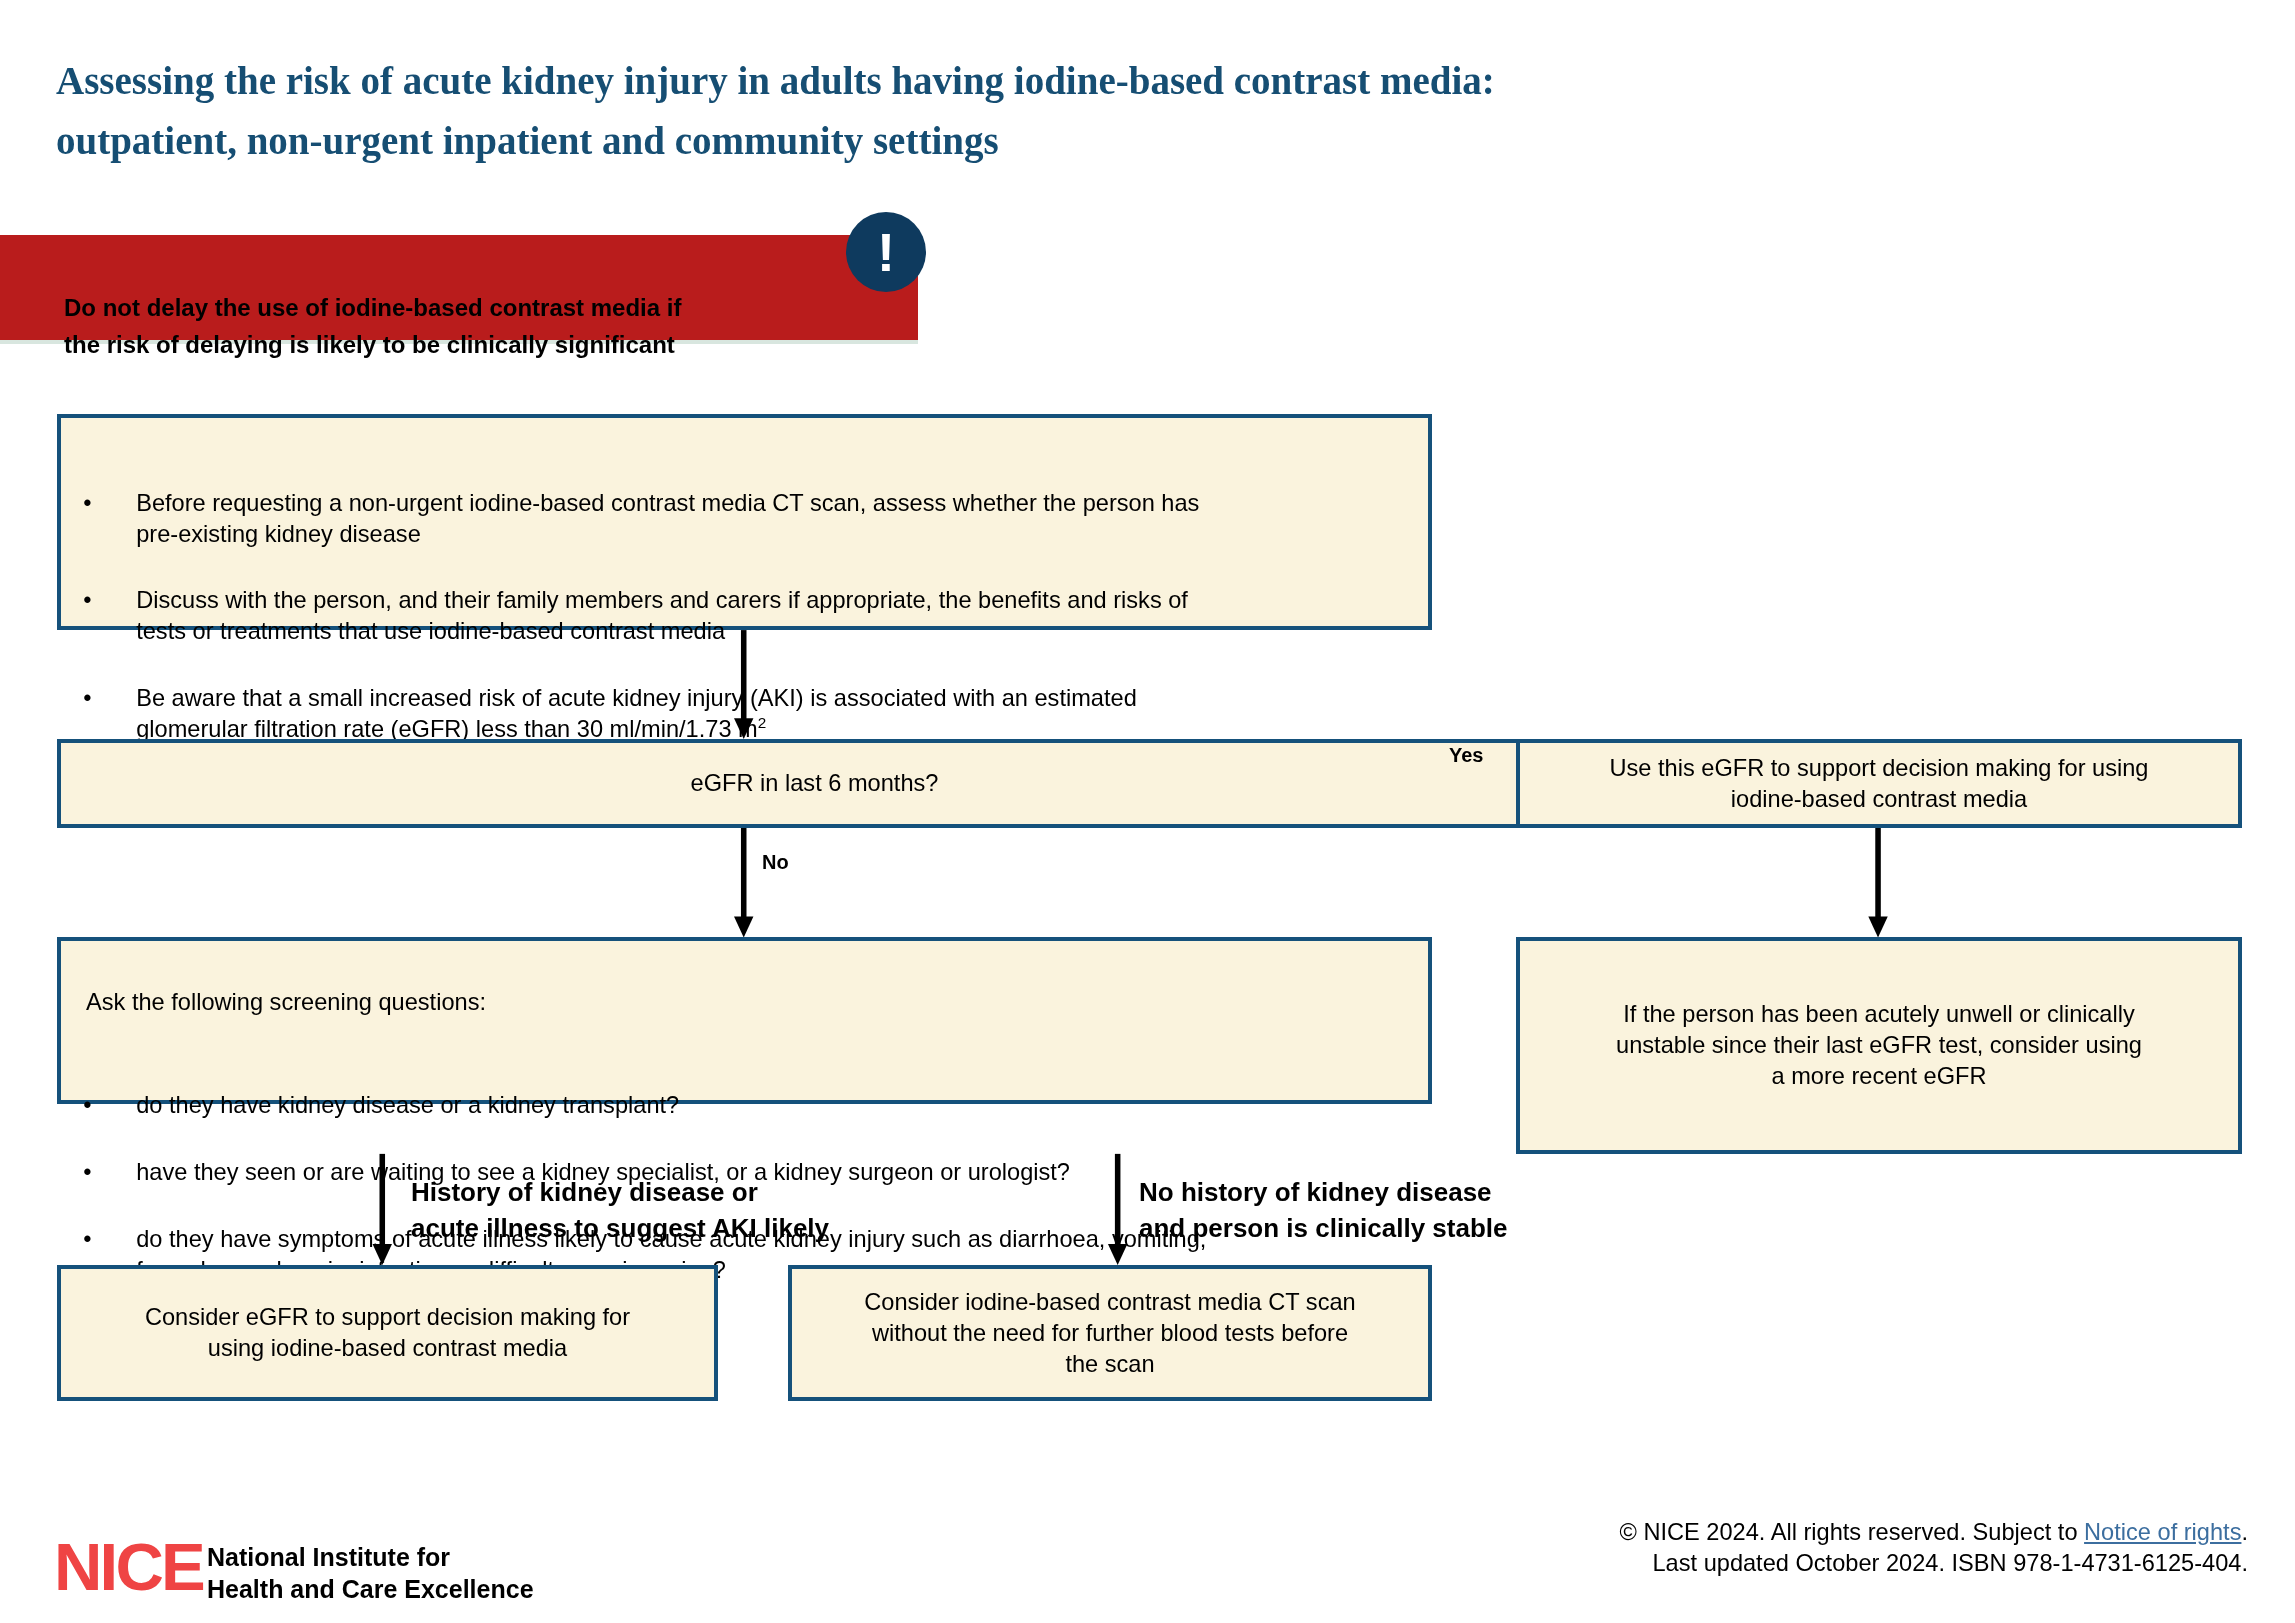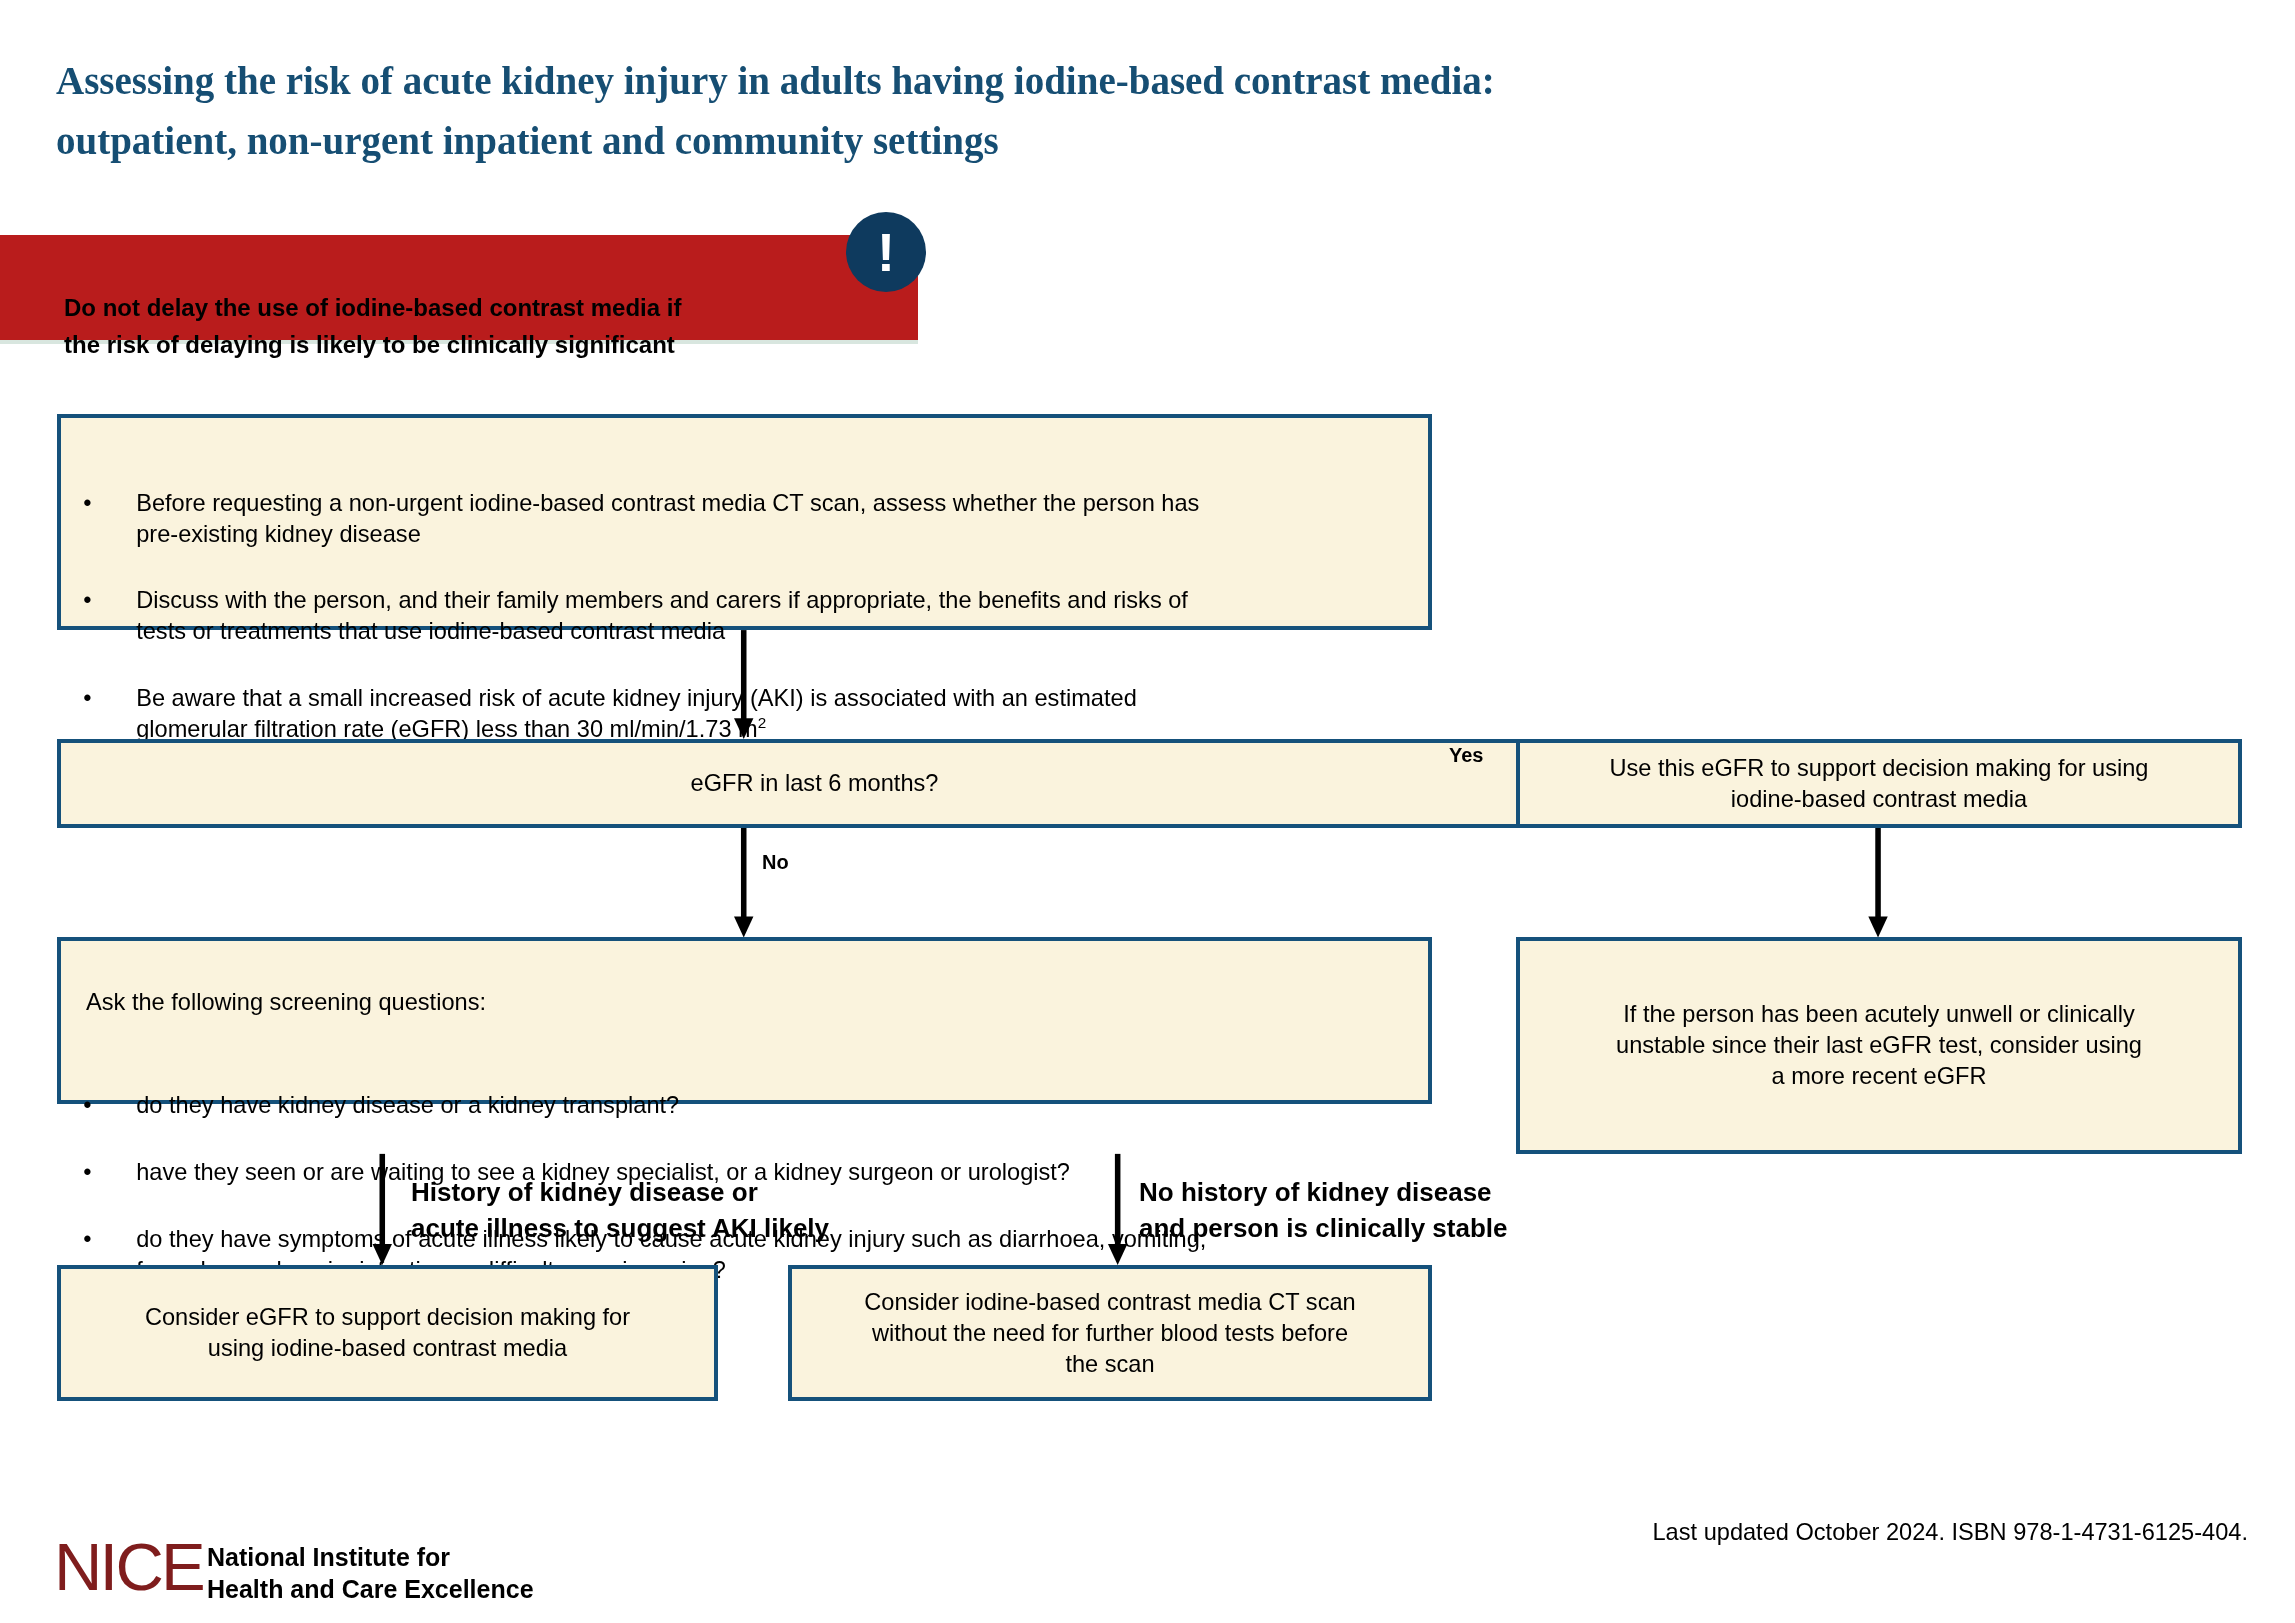--- a/index.html
+++ b/index.html
@@ -58,21 +58,21 @@
   .screening-heading{margin:0 0 9.7px 12.5px;}
   .screening-box ul.blist li{margin-bottom:4.9px;}
 
   
   .decision-label{font-weight:bold;font-size:20px;line-height:28px;}
   .branch-label{font-weight:bold;font-size:26px;line-height:36px;white-space:pre-line;}
 
   
   .nice-acronym{
     left:54px;top:1532px;font-size:67px;line-height:69px;
-    font-weight:normal;letter-spacing:-2.8px;color:#7f1d1d;
+    font-weight:bold;letter-spacing:-2.8px;color:#ef4444;
   }
   .nice-name{
     left:207px;top:1541px;font-size:25px;line-height:32px;
     font-weight:bold;white-space:pre-line;color:#000;
   }
   .footer-right{
     right:47px;top:1517px;text-align:right;
     font-size:23.6px;line-height:30.5px;color:#000;
   }
   .notice-link{color:#3c6e9f;text-decoration:underline;cursor:pointer;}
@@ -192,15 +192,16 @@
 the scan</span>
 </div>
 
 <div class="abs nice-acronym">
   <span>NICE</span>
 </div>
 <div class="abs nice-name">National Institute for
 Health and Care Excellence</div>
 
 <div class="abs footer-right">
+  <div><span>© NICE 2024. All rights reserved. Subject to </span><span class="notice-link">Notice of rights</span><span>.</span></div>
   <div>Last updated October 2024. ISBN 978-1-4731-6125-404.</div>
 </div>
 
 
 </body></html>

